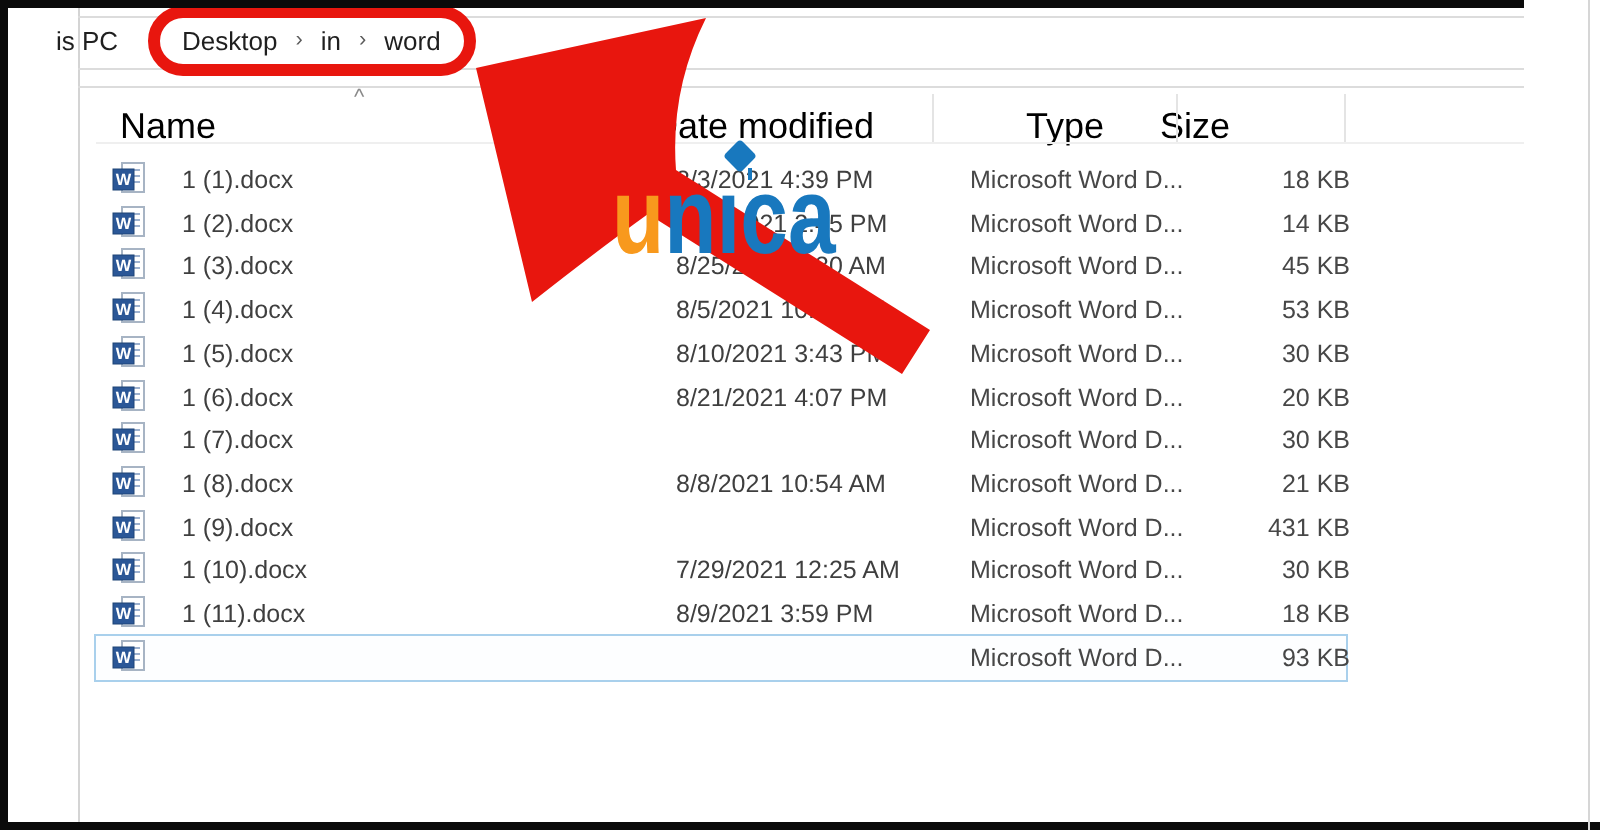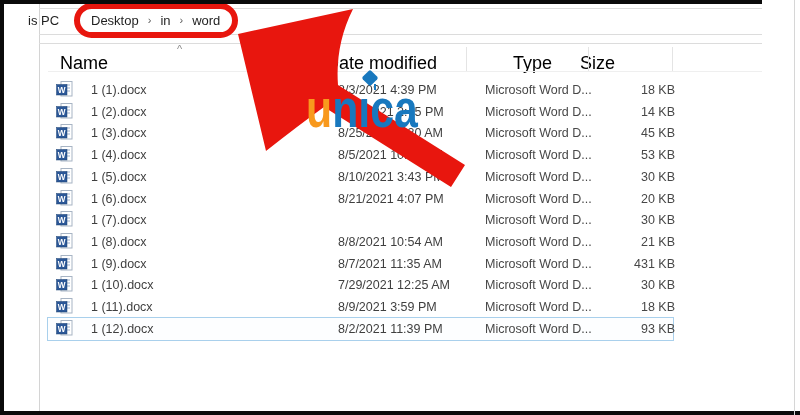--- a/index.html
+++ b/index.html
@@ -196,21 +196,20 @@
       <div class="file-row" style="top: 252.6px;">
     <svg class="file-icon" viewBox="0 0 17 17">
       <rect x="5" y="0.5" width="11" height="14.5" fill="#ffffff" stroke="#a7b4c4" stroke-width="1"></rect>
       <line x1="7" y1="4" x2="14" y2="4" stroke="#9db1cf" stroke-width="1"></line>
       <line x1="7" y1="7" x2="14" y2="7" stroke="#9db1cf" stroke-width="1"></line>
       <line x1="7" y1="10" x2="14" y2="10" stroke="#9db1cf" stroke-width="1"></line>
       <rect x="0.5" y="3.5" width="10.5" height="10.5" fill="#2b5797" stroke="#1f4476" stroke-width="0.5"></rect>
       <text x="5.7" y="11.6" font-family="Liberation Sans, sans-serif" font-size="8.2" font-weight="bold" fill="#ffffff" text-anchor="middle">W</text>
     </svg>
     <span class="cell cell-name">1 (9).docx</span>
-    <span class="cell cell-date">8/7/2021 11:35 AM</span>
     <span class="cell cell-type">Microsoft Word D...</span>
     <span class="cell cell-size">431 KB</span>
   </div>
       <div class="file-row" style="top: 274.3px;">
     <svg class="file-icon" viewBox="0 0 17 17">
       <rect x="5" y="0.5" width="11" height="14.5" fill="#ffffff" stroke="#a7b4c4" stroke-width="1"></rect>
       <line x1="7" y1="4" x2="14" y2="4" stroke="#9db1cf" stroke-width="1"></line>
       <line x1="7" y1="7" x2="14" y2="7" stroke="#9db1cf" stroke-width="1"></line>
       <line x1="7" y1="10" x2="14" y2="10" stroke="#9db1cf" stroke-width="1"></line>
       <rect x="0.5" y="3.5" width="10.5" height="10.5" fill="#2b5797" stroke="#1f4476" stroke-width="0.5"></rect>
@@ -237,22 +236,20 @@
   </div>
       <div class="file-row sel" style="top: 317.7px;">
     <svg class="file-icon" viewBox="0 0 17 17">
       <rect x="5" y="0.5" width="11" height="14.5" fill="#ffffff" stroke="#a7b4c4" stroke-width="1"></rect>
       <line x1="7" y1="4" x2="14" y2="4" stroke="#9db1cf" stroke-width="1"></line>
       <line x1="7" y1="7" x2="14" y2="7" stroke="#9db1cf" stroke-width="1"></line>
       <line x1="7" y1="10" x2="14" y2="10" stroke="#9db1cf" stroke-width="1"></line>
       <rect x="0.5" y="3.5" width="10.5" height="10.5" fill="#2b5797" stroke="#1f4476" stroke-width="0.5"></rect>
       <text x="5.7" y="11.6" font-family="Liberation Sans, sans-serif" font-size="8.2" font-weight="bold" fill="#ffffff" text-anchor="middle">W</text>
     </svg>
-    <span class="cell cell-name">1 (12).docx</span>
-    <span class="cell cell-date">8/2/2021 11:39 PM</span>
     <span class="cell cell-type">Microsoft Word D...</span>
     <span class="cell cell-size">93 KB</span>
   </div>
     </div>
 
   <div class="red-oval"></div>
 
   <svg id="annot-arrow" width="800" height="415" viewBox="0 0 800 415">
     <path d="M238,34 L353,9 Q335,45 338,85 L465,165 L451,187 L324,107 Q299,125 266,151 Z" fill="#e8160e"></path>
   </svg>

